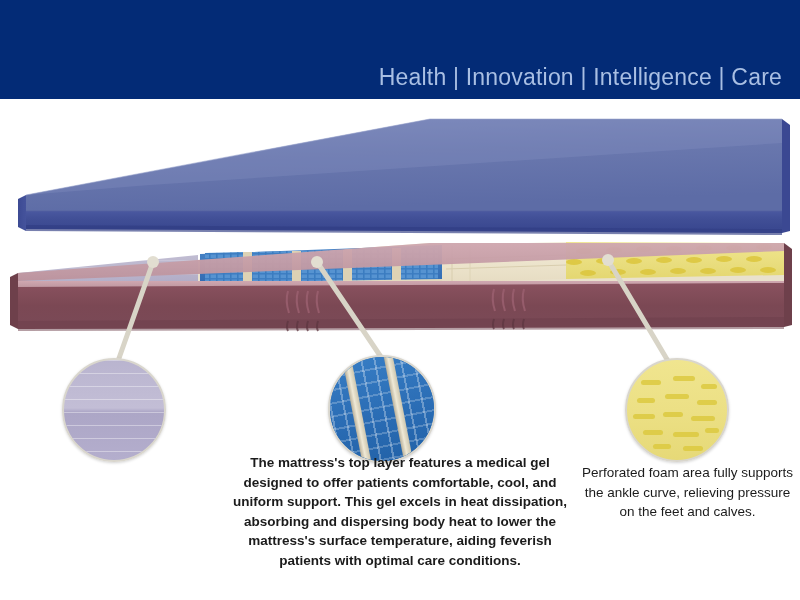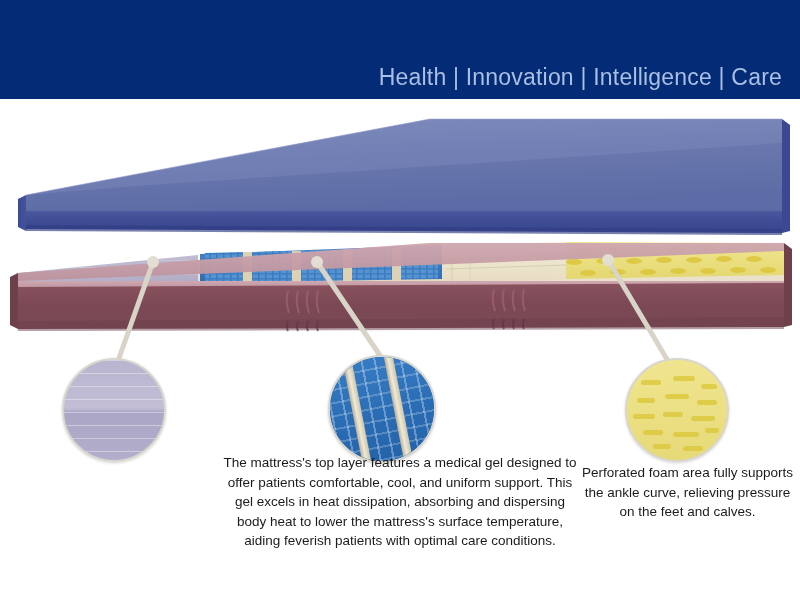--- a/index.html
+++ b/index.html
@@ -59,21 +59,21 @@
     position:absolute;height:5px;border-radius:3px;
     background:#dcc93f;opacity:.85;
   }
 
   
   .caption{
     position:absolute;text-align:center;color:#1b1b1b;
     font-size:13.5px;line-height:19.5px;
   }
   #caption-left{left:0px;top:466px;width:218px;}
-  #caption-center{left:222px;top:453px;width:356px;}
+  #caption-center{left:222px;top:453px;width:356px;font-weight:bold;}
   #caption-right{left:580px;top:463px;width:215px;}
 </style>
 </head>
 <body>
 
 <div id="stage">
 
   <div class="header-band"></div>
   <div class="header-title">Health | Innovation | Intelligence | Care</div>
 

